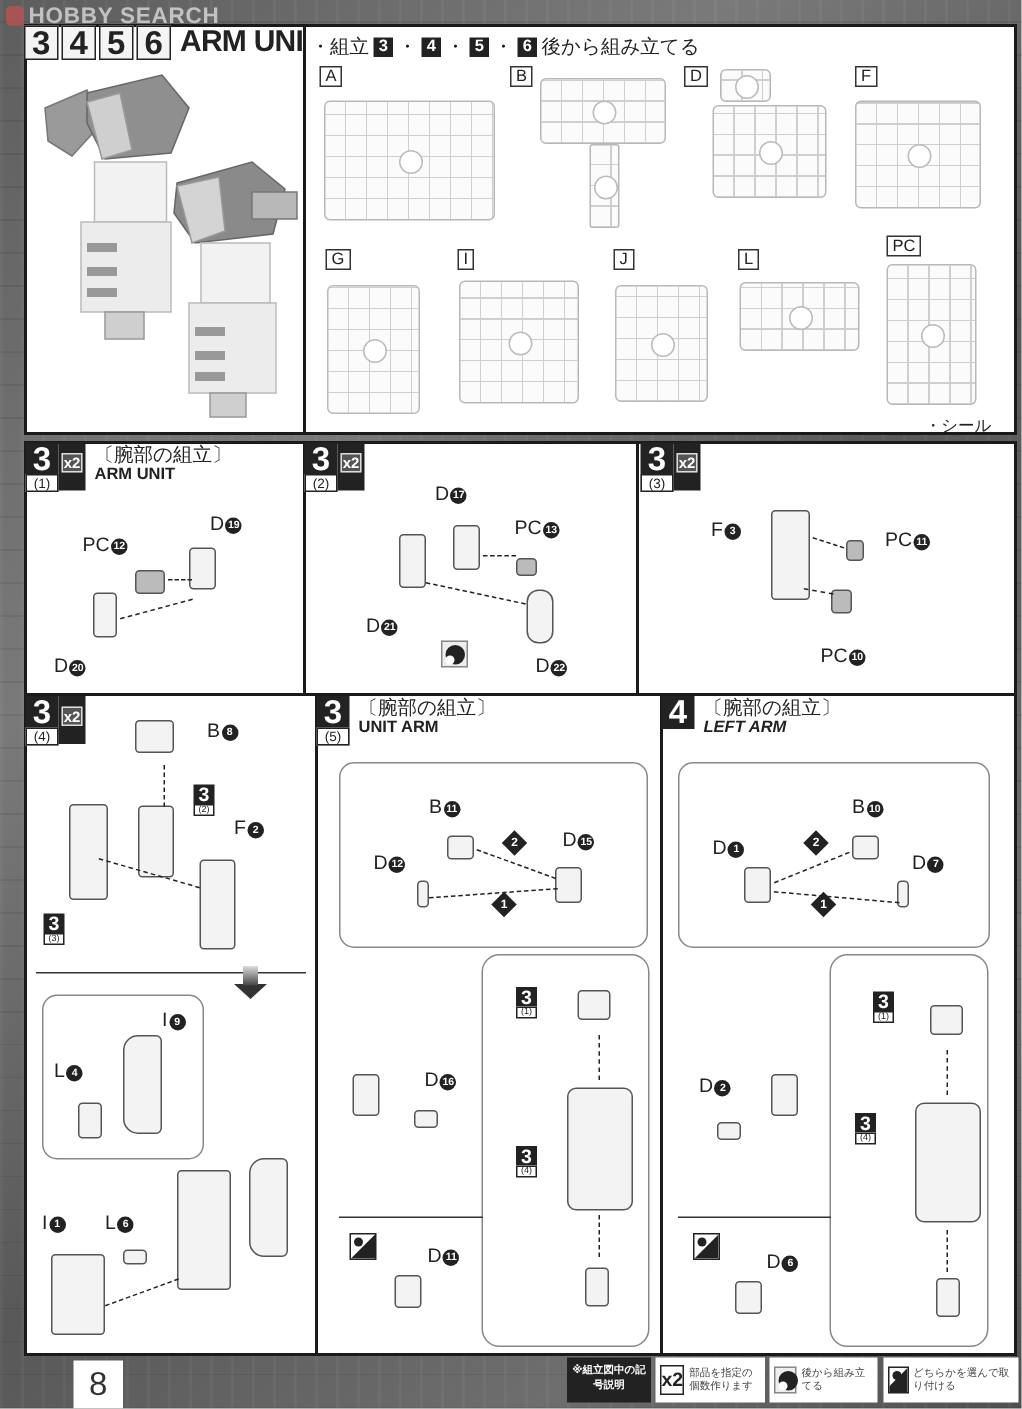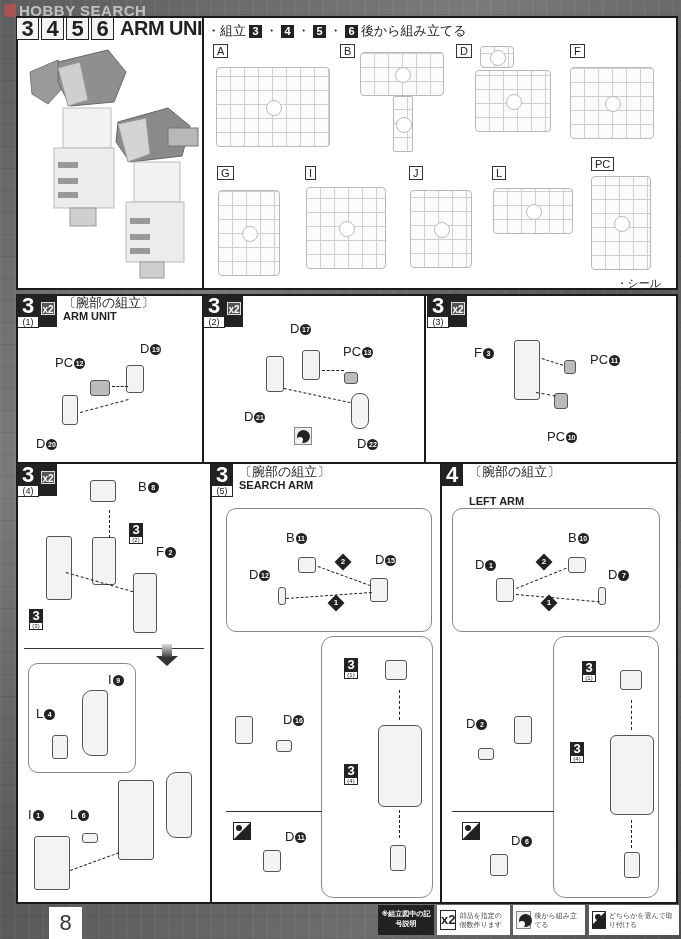--- a/index.html
+++ b/index.html
@@ -287,21 +287,21 @@
 <div class="part" style="left:82px; top:833px; width:16px; height:10px;"></div>
 <div class="part" style="left:118px; top:780px; width:36px; height:80px;"></div>
 <div class="part" style="left:166px; top:772px; width:26px; height:66px; border-radius:10px 4px 4px 10px;"></div>
 <div class="dash" style="left:70px; top:870px; width:52px; transform:rotate(-20deg);"></div>
 
 <div class="panel" style="left:210px; top:462px; width:232px; height:442px;"></div>
 <div class="step-head" style="left:211px; top:464px;">
   <div class="step-num"><span>3</span><span class="step-sub">(5)</span></div>
   <div>
     <div class="step-title-jp">〔腕部の組立〕</div>
-    <div class="step-title-en">SEARCH ARM</div>
+    <div class="step-title-en">UNIT ARM</div>
   </div>
 </div>
 <div class="bubble" style="left:226px; top:508px; width:206px; height:124px;"></div>
 <div class="label" style="left:286px; top:531px;"><span>B</span><span class="circ">11</span></div>
 <div class="label" style="left:249px; top:568px;"><span>D</span><span class="circ">12</span></div>
 <div class="label" style="left:375px; top:553px;"><span>D</span><span class="circ">15</span></div>
 <div class="order" style="left:337px; top:556px;">
     <span>2</span>
   </div>
 <div class="order" style="left:330px; top:597px;">
@@ -332,21 +332,21 @@
 <div class="part" style="left:378px; top:725px; width:44px; height:82px; border-radius:6px;"></div>
 <div class="part" style="left:390px; top:845px; width:16px; height:26px;"></div>
 <div class="dash" style="left:400px; top:690px; width:30px; transform:rotate(90deg);"></div>
 <div class="dash" style="left:400px; top:810px; width:28px; transform:rotate(90deg);"></div>
 
 <div class="panel" style="left:440px; top:462px; width:238px; height:442px;"></div>
 <div class="step-head" style="left:441px; top:464px;">
   <div class="step-num" style="padding-bottom:2px;"><span>4</span></div>
   <div>
     <div class="step-title-jp">〔腕部の組立〕</div>
-    <div class="step-title-en" style="margin-top:16px;">LEFT ARM</div>
+    <div class="step-title-en" style="margin-top:0;font-style:italic;">LEFT ARM</div>
   </div>
 </div>
 <div class="bubble" style="left:452px; top:508px; width:208px; height:124px;"></div>
 <div class="label" style="left:568px; top:531px;"><span>B</span><span class="circ">10</span></div>
 <div class="label" style="left:475px; top:558px;"><span>D</span><span class="circ">1</span></div>
 <div class="label" style="left:608px; top:568px;"><span>D</span><span class="circ">7</span></div>
 <div class="order" style="left:538px; top:556px;">
     <span>2</span>
   </div>
 <div class="order" style="left:543px; top:597px;">

